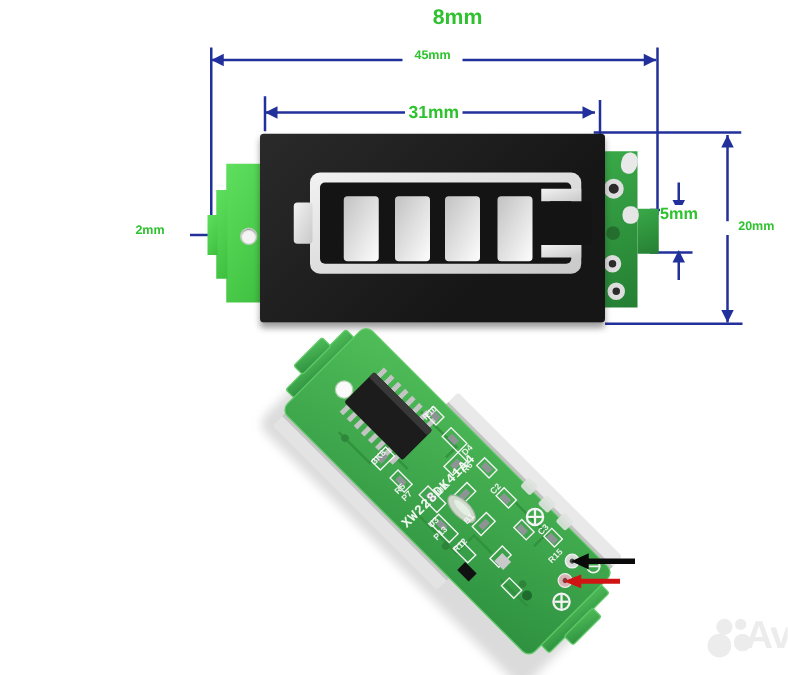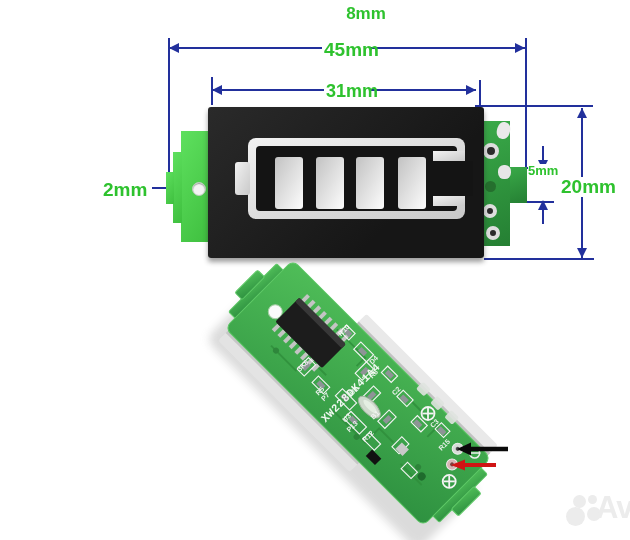--- a/index.html
+++ b/index.html
@@ -5,21 +5,21 @@
   html,body{margin:0;padding:0;background:#fff;}
   .stage{position:relative;width:630px;height:540px;background:#fff;overflow:hidden;
          font-family:"Liberation Sans",sans-serif;margin-left:38px;}
   
   .ln{position:absolute;background:#22309c;}
   .tri{position:absolute;width:0;height:0;}
   .tl{border:5px solid transparent;border-left:0;border-right:10px solid #22309c;}
   .tr{border:5px solid transparent;border-right:0;border-left:10px solid #22309c;}
   .tu{border:5px solid transparent;border-top:0;border-bottom:10px solid #22309c;}
   .td{border:5px solid transparent;border-bottom:0;border-top:10px solid #22309c;}
-  .dim{position:absolute;color:#2ec22e;font-weight:bold;font-size:19px;line-height:1.05;
+  .dim{position:absolute;color:#2ec22e;font-weight:bold;font-size:10px;line-height:1.05;
        text-align:center;background:#fff;padding:0 2px;}
   
   .tab{position:absolute;background:linear-gradient(120deg,#5ee05e,#3fbf3f);}
   .tabR{position:absolute;background:linear-gradient(160deg,#39a948,#257f33);}
   .module{position:absolute;left:170px;top:107px;width:276px;height:151px;border-radius:3px;
           background:linear-gradient(135deg,#2a2a2a,#161616 70%);
           box-shadow:0 4px 5px rgba(40,40,40,.45);}
   .hole{position:absolute;left:154px;top:182px;width:12px;height:12px;border-radius:50%;
         background:#f4f4f4;border:1px solid #b9cbb9;box-shadow:inset 0 1px 1px #999;}
   .pad{position:absolute;border-radius:45%;}
@@ -48,21 +48,21 @@
     <div class="ln" style="left:487px;top:38px;width:2px;height:134px;"></div>
     <div class="dim" style="left:284px;top:40px;width:44px;">45mm</div>
   </div>
 
   <div>
     <div class="ln" style="left:174px;top:89px;width:264px;height:2px;"></div>
     <div class="tri tl" style="left:174px;top:85px;"></div>
     <div class="tri tr" style="left:428px;top:85px;"></div>
     <div class="ln" style="left:173px;top:77px;width:2px;height:28px;"></div>
     <div class="ln" style="left:441px;top:80px;width:2px;height:30px;"></div>
-    <div class="dim" style="left:286px;top:82px;width:42px;font-size:18px;">31mm</div>
+    <div class="dim" style="left:286px;top:82px;width:42px;font-size:14px;">31mm</div>
   </div>
 
   <div>
     <div class="dim" style="left:63px;top:180px;width:34px;">2mm</div>
     <div class="ln" style="left:114px;top:187px;width:45px;height:2px;"></div>
   </div>
 
   <div>
     <div class="ln" style="left:482px;top:167px;width:34px;height:2px;"></div>
     <div class="ln" style="left:482px;top:201px;width:34px;height:2px;"></div>
@@ -72,21 +72,21 @@
     <div class="ln" style="left:504px;top:209px;width:2px;height:15px;"></div>
     <div class="dim" style="left:490px;top:164px;width:30px;font-size:13px;padding:0;">5mm</div>
   </div>
 
   <div>
     <div class="ln" style="left:437px;top:105px;width:118px;height:2px;"></div>
     <div class="ln" style="left:446px;top:258px;width:110px;height:2px;"></div>
     <div class="ln" style="left:543px;top:108px;width:2px;height:150px;"></div>
     <div class="tri tu" style="left:539px;top:108px;"></div>
     <div class="tri td" style="left:539px;top:248px;"></div>
-    <div class="dim" style="left:521px;top:177px;width:46px;text-align:center;">20mm</div>
+    <div class="dim" style="left:542px;top:177px;width:46px;text-align:center;">20mm</div>
   </div>
 
   <div>
 
     <div class="tab" style="left:143px;top:131px;width:29px;height:111px;"></div>
     <div class="tab" style="left:135px;top:152px;width:9px;height:71px;"></div>
     <div class="tab" style="left:128px;top:172px;width:8px;height:32px;"></div>
     <div class="hole"></div>
 
     <div class="tabR" style="left:446px;top:121px;width:26px;height:125px;"></div>

